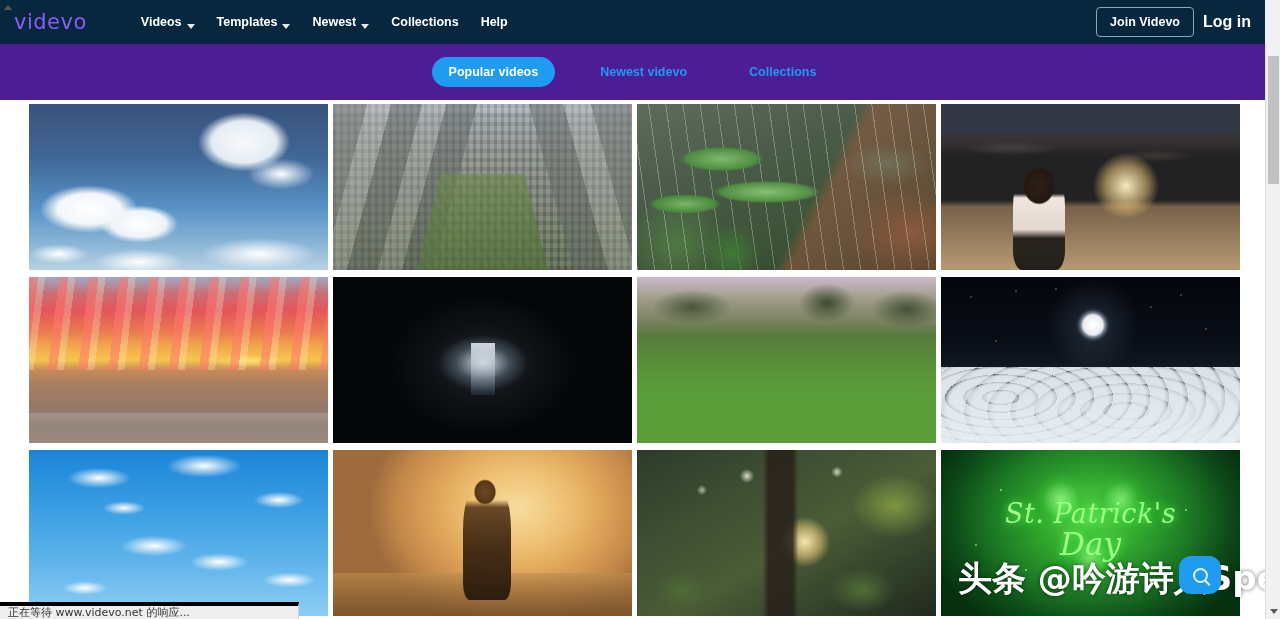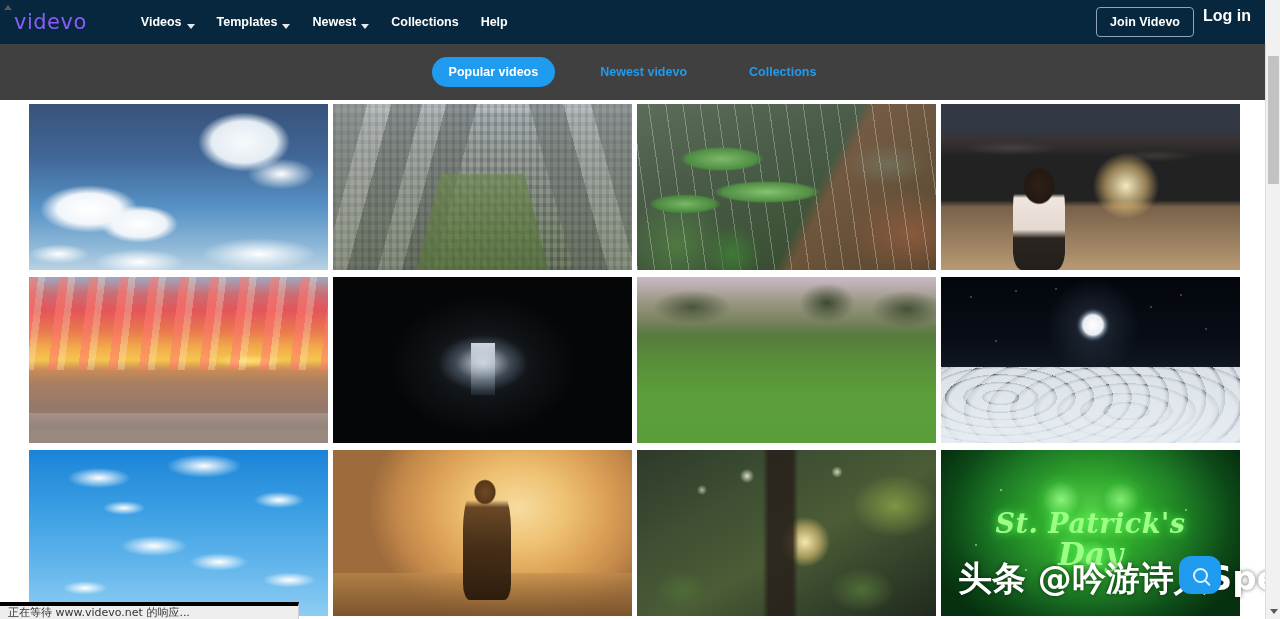--- a/index.html
+++ b/index.html
@@ -33,38 +33,38 @@
     cursor: pointer; white-space: nowrap;
   }
   .nav-link:last-child { margin-right: 0; }
   .caret {
     display: inline-block; width: 0; height: 0; margin-left: 5px;
     border-left: 4px solid transparent;
     border-right: 4px solid transparent;
     border-top: 5px solid #ffffff;
     opacity: .9;
   }
-  .nav-right { margin-left: auto; display: flex; margin-right: 14px; }
+  .nav-right { margin-left: auto; display: flex; align-items: center; margin-right: 14px; }
   .btn-join {
     border: 1px solid #8fa4b4; border-radius: 4px;
     color: #ffffff; background: transparent;
     font-size: 12.5px; font-weight: bold;
     padding: 7px 13px; cursor: pointer;
     font-family: "Liberation Sans", sans-serif;
   }
   .btn-login {
     color: #ffffff; font-size: 16px; font-weight: bold;
     margin-left: 9px; cursor: pointer;
   }
 
   
   .tabs {
     position: absolute; top: 44px; left: 0; width: 1265px;
     height: 56px; display: flex; align-items: center; justify-content: center;
-    background: #404040;
+    background: #4c1d95;
   }
   .tab {
     font-size: 12.5px; font-weight: bold; color: #1f9bf0;
     padding: 8px 17px; border-radius: 18px; cursor: pointer;
     margin: 0 14px; white-space: nowrap;
   }
   .tab.active { background: #1f9bf0; color: #ffffff; }
 
   
   .grid {
@@ -274,24 +274,24 @@
       radial-gradient(circle 34px at 120px 50px, rgba(160,255,140,.85), rgba(60,190,60,.4) 55%, transparent 78%),
       radial-gradient(circle 33px at 180px 50px, rgba(150,250,130,.8), rgba(55,185,55,.4) 55%, transparent 78%),
       radial-gradient(circle 34px at 150px 108px, rgba(150,250,130,.8), rgba(55,185,55,.4) 55%, transparent 78%),
       radial-gradient(circle 1.6px at 60px 40px, #b6ff8f, transparent),
       radial-gradient(circle 1.6px at 245px 60px, #b6ff8f, transparent),
       radial-gradient(circle 1.6px at 85px 120px, #b6ff8f, transparent),
       radial-gradient(circle 1.6px at 265px 125px, #b6ff8f, transparent),
       radial-gradient(circle 1.4px at 35px 95px, #b6ff8f, transparent);
   }
   .patrick-text {
-    position: absolute; left: 0; top: 60px; width: 100%;
+    position: absolute; left: 0; top: 50px; width: 100%;
     text-align: center; line-height: 1.05;
     color: #9dff86; font-family: "DejaVu Serif", serif;
-    font-style: italic; font-weight: bold;
+    font-style: italic; font-weight: normal;
     text-shadow: 0 0 8px rgba(90,255,90,.9), 0 0 18px rgba(40,190,40,.7);
     pointer-events: none;
   }
   .patrick-text .l1 { display:block; font-size: 27px; letter-spacing: .5px; }
   .patrick-text .l2 { display:block; font-size: 31px; }
 
   
   .watermark {
     position: absolute; left: 958px; top: 556px;
     font-size: 34px; font-weight: bold;

